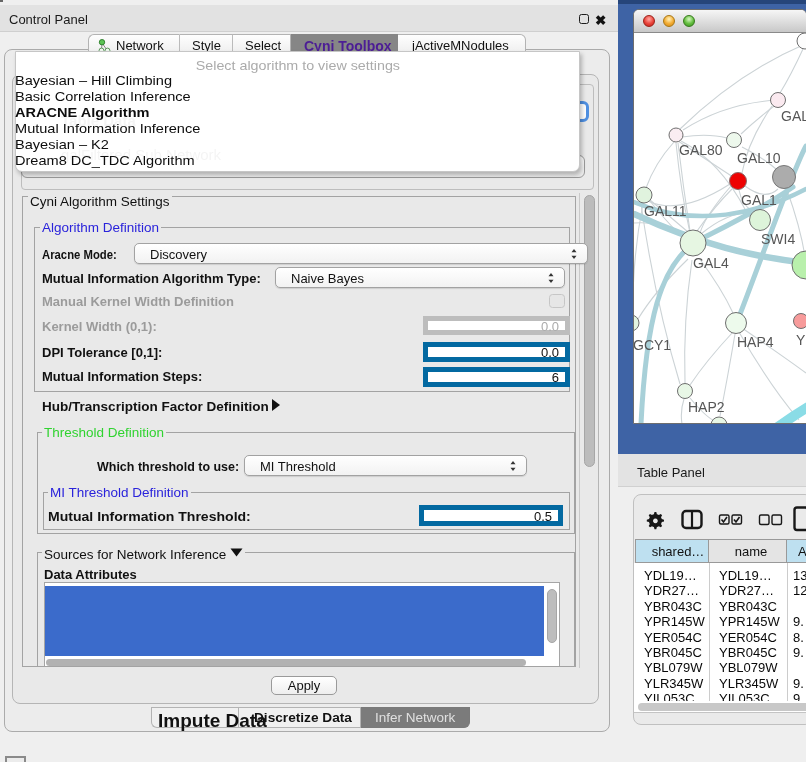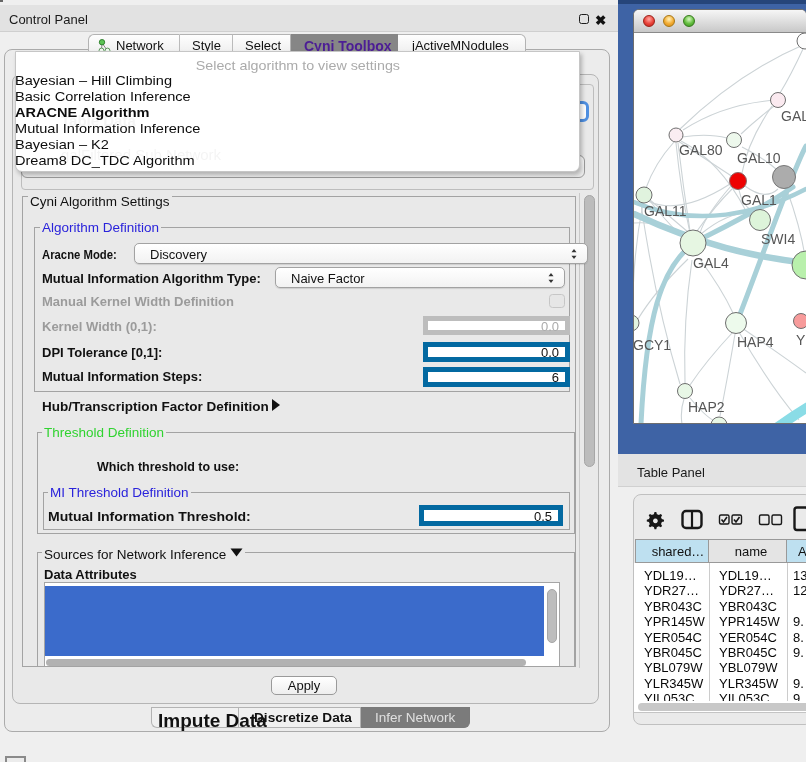--- a/index.html
+++ b/index.html
@@ -69,21 +69,21 @@
 <div class="lbl" style="left:42px;top:247px;transform:scaleX(.87);">Aracne Mode:</div>
 <div class="combo" style="left:134px;top:243px;width:454px;height:21px;">
   <span class="ct">Discovery</span>
   <svg class="stepper" viewBox="0 0 7 12">
         <path d="M3.5 0 L6.5 4 L0.5 4 Z" fill="#333"></path>
         <path d="M3.5 12 L6.5 8 L0.5 8 Z" fill="#333"></path>
       </svg>
 </div>
 <div class="lbl" style="left:42px;top:271px;">Mutual Information Algorithm Type:</div>
 <div class="combo" style="left:275px;top:267px;width:290px;height:21px;">
-  <span class="ct">Naive Factor</span>
+  <span class="ct">Naive Bayes</span>
   <svg class="stepper" viewBox="0 0 7 12">
         <path d="M3.5 0 L6.5 4 L0.5 4 Z" fill="#333"></path>
         <path d="M3.5 12 L6.5 8 L0.5 8 Z" fill="#333"></path>
       </svg>
 </div>
 <div class="glbl" style="left:42px;top:294px;">Manual Kernel Width Definition</div>
 <div class="abs" style="left:549px;top:294px;width:16px;height:14px;background:#e6e6e6;border:1px solid #c6c6c6;border-radius:3.5px;"></div>
 <div class="glbl" style="left:42px;top:319px;">Kernel Width (0,1):</div>
 <div class="field" style="left:423px;top:316px;width:147px;height:19px;border-color:#bdbdbd;">
       <span style="color:#ababab;">0.0</span>
@@ -97,20 +97,27 @@
       <span>6</span>
     </div>
 <div class="lbl" style="left:42px;top:399px;transform:scaleX(1.04);">Hub/Transcription Factor Definition</div>
 <svg class="abs" style="left:271px;top:399px;" width="10" height="12" viewBox="0 0 10 12">
       <path d="M1 0 L9 6 L1 12 Z" fill="#111"></path>
     </svg>
 
 <div class="gbox" style="left:37px;top:432px;width:538px;height:102px;"></div>
 <div class="gtitle" style="left:42px;top:425px;color:#30d330;">Threshold Definition</div>
 <div class="lbl" style="left:97px;top:459px;transform:scaleX(.96);">Which threshold to use:</div>
+<div class="combo" style="left:244px;top:455px;width:283px;height:21px;">
+  <span class="ct">MI Threshold</span>
+  <svg class="stepper" viewBox="0 0 7 12">
+        <path d="M3.5 0 L6.5 4 L0.5 4 Z" fill="#333"></path>
+        <path d="M3.5 12 L6.5 8 L0.5 8 Z" fill="#333"></path>
+      </svg>
+</div>
 <div class="gbox" style="left:43px;top:492px;width:527px;height:38px;"></div>
 <div class="gtitle" style="left:48px;top:485px;color:#2a23db;">MI Threshold Definition</div>
 <div class="lbl" style="left:48px;top:509px;transform:scaleX(1.08);">Mutual Information Threshold:</div>
 <div class="field" style="left:419px;top:505px;width:144px;height:21px;">
       <span>0.5</span>
     </div>
 
 <div class="gbox" style="left:37px;top:552px;width:538px;height:115px;"></div>
 <div class="gtitle" style="left:42px;top:545px;color:#111;">Sources for Network Inference <span style="display:inline-block;vertical-align:2px;"><svg width="13" height="9" viewBox="0 0 13 9">
           <path d="M0.5 0.5 L12.5 0.5 L6.5 8.5 Z" fill="#111"></path>

